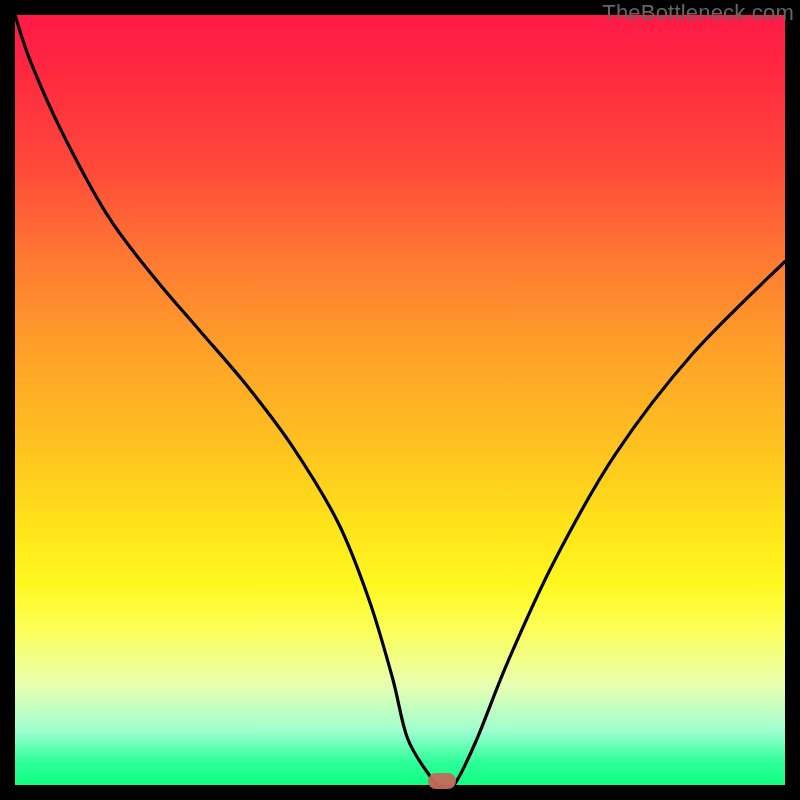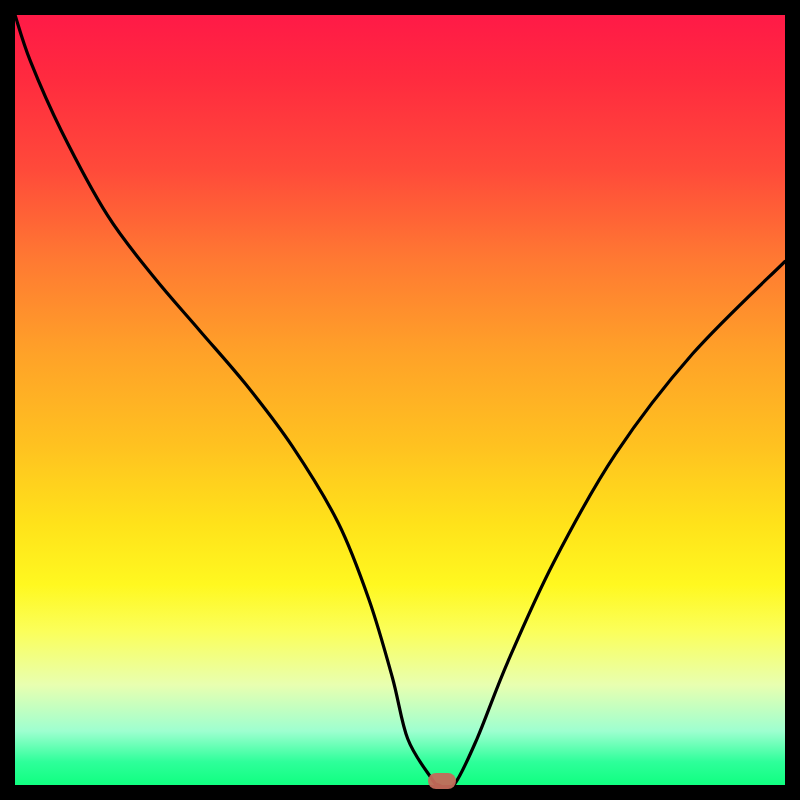--- a/index.html
+++ b/index.html
@@ -60,20 +60,21 @@
     opacity: 0.95;
     transform: translate(-50%, -50%);
     z-index: 4;
   }
 </style>
 </head>
 <body>
 
 <div class="stage">
 
+  <div class="watermark">TheBottleneck.com</div>
 
   <div class="plot">
     <svg class="curve" viewBox="0 0 770 770" preserveAspectRatio="none">
       <path fill="none" stroke="#000" stroke-width="3.2" stroke-linejoin="round" stroke-linecap="round" d="M 0 0 C 2.566666666666667 7.700000000000007, 7.700000000000001 26.950000000000045, 15.4 46.200000000000045 C 23.1 65.45000000000005, 33.36666666666667 89.83333333333333, 46.199999999999996 115.5 C 59.033333333333324 141.16666666666666, 76.99999999999999 175.81666666666672, 92.39999999999999 200.20000000000005 C 107.8 224.58333333333337, 123.19999999999999 242.54999999999995, 138.6 261.79999999999995 C 154 281.04999999999995, 169.39999999999998 297.73333333333335, 184.79999999999998 315.70000000000005 C 200.2 333.66666666666674, 215.6 350.34999999999997, 231 369.59999999999997 C 246.4 388.84999999999997, 261.8 408.09999999999997, 277.2 431.2 C 292.59999999999997 454.3, 310.56666666666666 482.5333333333333, 323.4 508.2 C 336.2333333333333 533.8666666666667, 345.21666666666664 559.5333333333334, 354.2 585.2 C 363.18333333333334 610.8666666666667, 370.8833333333333 639.1, 377.3 662.2 C 383.7166666666667 685.3000000000001, 386.2833333333333 707.1166666666667, 392.7 723.8 C 399.1166666666667 740.4833333333332, 410.6666666666667 754.5999999999999, 415.8 762.3 C 420.93333333333334 770, 419.6500000000001 768.7166666666667, 423.50000000000006 770 C 427.35 771.2833333333333, 432.48333333333335 777.7, 438.9 770 C 445.3166666666666 762.3, 453.01666666666665 744.3333333333333, 462 723.8 C 470.98333333333335 703.2666666666667, 479.9666666666667 676.3166666666666, 492.8 646.8 C 505.6333333333333 617.2833333333333, 521.0333333333333 581.35, 539 546.7 C 556.9666666666667 512.0500000000001, 577.5 473.55, 600.6 438.9 C 623.7 404.24999999999994, 649.3666666666667 370.88333333333327, 677.6 338.79999999999995 C 705.8333333333334 306.71666666666664, 754.6 261.79999999999995, 770 246.39999999999998"></path>
     </svg>
     <div class="marker" style="left: 427.35px; top: 766.15px; background: rgb(196, 106, 90);"></div>
   </div>
 
 </div>
 

